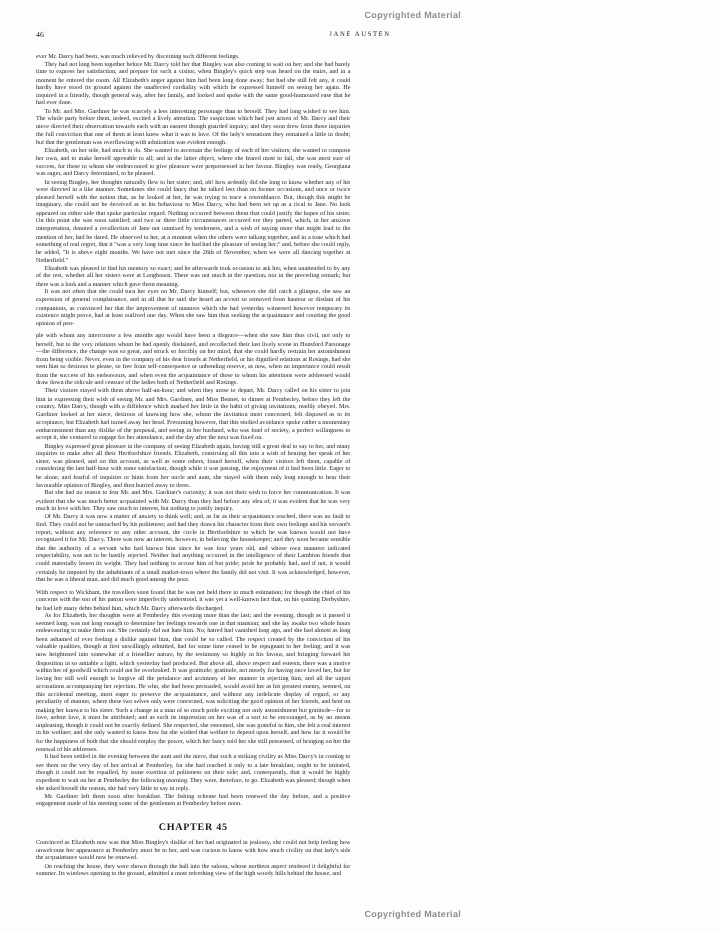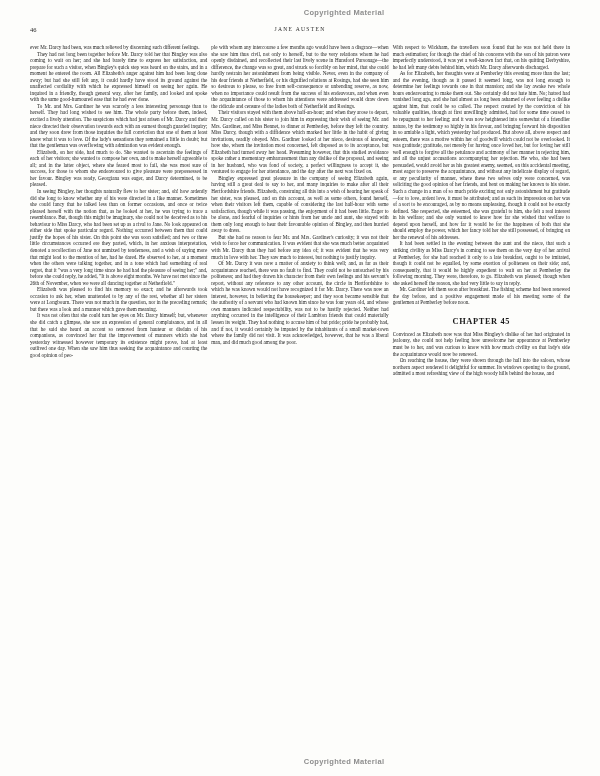--- a/index.html
+++ b/index.html
@@ -66,20 +66,21 @@
 
   
   .columns {
     position: absolute;
     top: 44px;
     left: 30px;
     right: 30px;
     bottom: 24px;
     display: flex;
     gap: 4px;
+    flex-direction: column;
   }
   .col {
     width: 262px;
     box-sizing: border-box;
   }
   p.para {
     margin: 0;
     font-size: 5.15px;
     line-height: 6.55px;
     text-align: justify;

